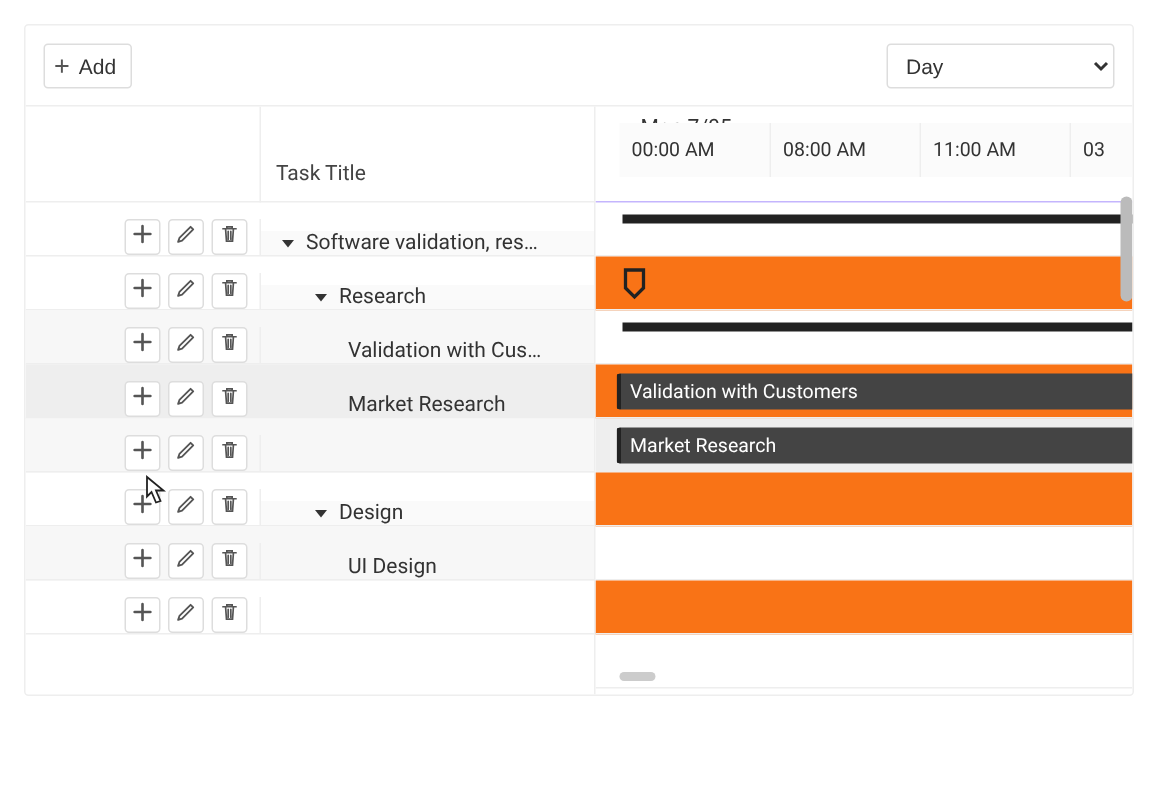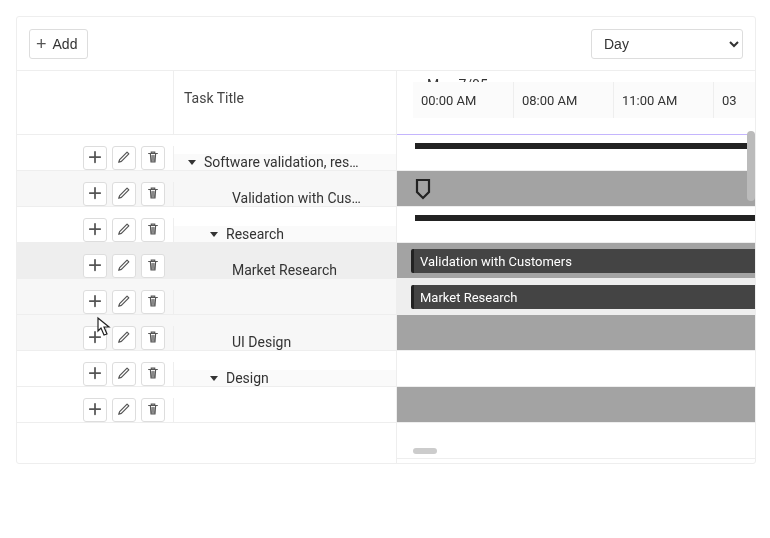--- a/index.html
+++ b/index.html
@@ -76,21 +76,21 @@
   .actions-col {
     width: 157px;
     flex: 0 0 157px;
     border-right: 1px solid #eee;
     border-bottom: 1px solid #eee;
   }
   .title-col-head {
     flex: 1;
     border-bottom: 1px solid #eee;
     display: flex;
-    align-items: center;
+    align-items: flex-end;
     padding: 0 10px 10px 10px;
     font-weight: 400;
     color: #444;
   }
   .rows {
     
   }
   .row {
     display: flex;
     height: 36px;
@@ -187,21 +187,21 @@
   }
   .hour-col:first-child { border-left: none; margin-left: 16px; }
   .timeline-body {
     position: relative;
   }
   .t-row {
     height: 36px;
     border-bottom: 1px solid #eee;
     position: relative;
   }
-  .t-row.alt { background: #a3a3a3; }
+  .t-row.alt { background: #f97316; }
   .t-row.hover { background: #eee; }
   .summary-bar {
     position: absolute;
     left: 18px;
     right: -20px;
     top: 8px;
     height: 6px;
     background: #222;
   }
   .milestone {
@@ -292,42 +292,20 @@
                 <span><svg viewBox="0 0 16 16">
                     <path d="M3 4h10M6 4V2.5h4V4M5 4l.7 9.5h4.6L11 4M7 6v6M9 6v6" fill="none" stroke="currentColor" stroke-width="1.3" stroke-linecap="round"></path>
                   </svg></span>
               </div>
             </div>
             <div class="title-cell" style="padding-left: 14px;">
               <span class="tree-toggle"></span>
               <span class="title-text">Software validation, res…</span>
             </div>
           </div>
-          <div class="row alt">
-            <div class="actions">
-              <div class="icon-btn">
-                <span><svg viewBox="0 0 16 16">
-                    <path d="M8 2v12M2 8h12" stroke="currentColor" stroke-width="2" stroke-linecap="round" fill="none"></path>
-                  </svg></span>
-              </div>
-              <div class="icon-btn">
-                <span><svg viewBox="0 0 16 16">
-                    <path d="M11.5 2.5l2 2L5 13l-3 1 1-3 8.5-8.5z" fill="none" stroke="currentColor" stroke-width="1.4" stroke-linejoin="round"></path>
-                  </svg></span>
-              </div>
-              <div class="icon-btn">
-                <span><svg viewBox="0 0 16 16">
-                    <path d="M3 4h10M6 4V2.5h4V4M5 4l.7 9.5h4.6L11 4M7 6v6M9 6v6" fill="none" stroke="currentColor" stroke-width="1.3" stroke-linecap="round"></path>
-                  </svg></span>
-              </div>
-            </div>
-            <div class="title-cell" style="padding-left: 58px;">
-              <span class="title-text">Validation with Cus…</span>
-            </div>
-          </div>
           <div class="row tree-row">
             <div class="actions">
               <div class="icon-btn">
                 <span><svg viewBox="0 0 16 16">
                     <path d="M8 2v12M2 8h12" stroke="currentColor" stroke-width="2" stroke-linecap="round" fill="none"></path>
                   </svg></span>
               </div>
               <div class="icon-btn">
                 <span><svg viewBox="0 0 16 16">
                     <path d="M11.5 2.5l2 2L5 13l-3 1 1-3 8.5-8.5z" fill="none" stroke="currentColor" stroke-width="1.4" stroke-linejoin="round"></path>
@@ -337,20 +315,42 @@
                 <span><svg viewBox="0 0 16 16">
                     <path d="M3 4h10M6 4V2.5h4V4M5 4l.7 9.5h4.6L11 4M7 6v6M9 6v6" fill="none" stroke="currentColor" stroke-width="1.3" stroke-linecap="round"></path>
                   </svg></span>
               </div>
             </div>
             <div class="title-cell" style="padding-left: 36px;">
               <span class="tree-toggle"></span>
               <span class="title-text">Research</span>
             </div>
           </div>
+          <div class="row alt">
+            <div class="actions">
+              <div class="icon-btn">
+                <span><svg viewBox="0 0 16 16">
+                    <path d="M8 2v12M2 8h12" stroke="currentColor" stroke-width="2" stroke-linecap="round" fill="none"></path>
+                  </svg></span>
+              </div>
+              <div class="icon-btn">
+                <span><svg viewBox="0 0 16 16">
+                    <path d="M11.5 2.5l2 2L5 13l-3 1 1-3 8.5-8.5z" fill="none" stroke="currentColor" stroke-width="1.4" stroke-linejoin="round"></path>
+                  </svg></span>
+              </div>
+              <div class="icon-btn">
+                <span><svg viewBox="0 0 16 16">
+                    <path d="M3 4h10M6 4V2.5h4V4M5 4l.7 9.5h4.6L11 4M7 6v6M9 6v6" fill="none" stroke="currentColor" stroke-width="1.3" stroke-linecap="round"></path>
+                  </svg></span>
+              </div>
+            </div>
+            <div class="title-cell" style="padding-left: 58px;">
+              <span class="title-text">Validation with Cus…</span>
+            </div>
+          </div>
           <div class="row hover">
             <div class="actions">
               <div class="icon-btn">
                 <span><svg viewBox="0 0 16 16">
                     <path d="M8 2v12M2 8h12" stroke="currentColor" stroke-width="2" stroke-linecap="round" fill="none"></path>
                   </svg></span>
               </div>
               <div class="icon-btn">
                 <span><svg viewBox="0 0 16 16">
                     <path d="M11.5 2.5l2 2L5 13l-3 1 1-3 8.5-8.5z" fill="none" stroke="currentColor" stroke-width="1.4" stroke-linejoin="round"></path>
@@ -376,42 +376,20 @@
               <div class="icon-btn">
                 <span><svg viewBox="0 0 16 16">
                     <path d="M11.5 2.5l2 2L5 13l-3 1 1-3 8.5-8.5z" fill="none" stroke="currentColor" stroke-width="1.4" stroke-linejoin="round"></path>
                   </svg></span>
               </div>
               <div class="icon-btn">
                 <span><svg viewBox="0 0 16 16">
                     <path d="M3 4h10M6 4V2.5h4V4M5 4l.7 9.5h4.6L11 4M7 6v6M9 6v6" fill="none" stroke="currentColor" stroke-width="1.3" stroke-linecap="round"></path>
                   </svg></span>
               </div>
-            </div>
-          </div>
-          <div class="row alt">
-            <div class="actions">
-              <div class="icon-btn">
-                <span><svg viewBox="0 0 16 16">
-                    <path d="M8 2v12M2 8h12" stroke="currentColor" stroke-width="2" stroke-linecap="round" fill="none"></path>
-                  </svg></span>
-              </div>
-              <div class="icon-btn">
-                <span><svg viewBox="0 0 16 16">
-                    <path d="M11.5 2.5l2 2L5 13l-3 1 1-3 8.5-8.5z" fill="none" stroke="currentColor" stroke-width="1.4" stroke-linejoin="round"></path>
-                  </svg></span>
-              </div>
-              <div class="icon-btn">
-                <span><svg viewBox="0 0 16 16">
-                    <path d="M3 4h10M6 4V2.5h4V4M5 4l.7 9.5h4.6L11 4M7 6v6M9 6v6" fill="none" stroke="currentColor" stroke-width="1.3" stroke-linecap="round"></path>
-                  </svg></span>
-              </div>
-            </div>
-            <div class="title-cell" style="padding-left: 58px;">
-              <span class="title-text">UI Design</span>
             </div>
           </div>
           <div class="row tree-row">
             <div class="actions">
               <div class="icon-btn">
                 <span><svg viewBox="0 0 16 16">
                     <path d="M8 2v12M2 8h12" stroke="currentColor" stroke-width="2" stroke-linecap="round" fill="none"></path>
                   </svg></span>
               </div>
               <div class="icon-btn">
@@ -421,20 +399,42 @@
               </div>
               <div class="icon-btn">
                 <span><svg viewBox="0 0 16 16">
                     <path d="M3 4h10M6 4V2.5h4V4M5 4l.7 9.5h4.6L11 4M7 6v6M9 6v6" fill="none" stroke="currentColor" stroke-width="1.3" stroke-linecap="round"></path>
                   </svg></span>
               </div>
             </div>
             <div class="title-cell" style="padding-left: 36px;">
               <span class="tree-toggle"></span>
               <span class="title-text">Design</span>
+            </div>
+          </div>
+          <div class="row alt">
+            <div class="actions">
+              <div class="icon-btn">
+                <span><svg viewBox="0 0 16 16">
+                    <path d="M8 2v12M2 8h12" stroke="currentColor" stroke-width="2" stroke-linecap="round" fill="none"></path>
+                  </svg></span>
+              </div>
+              <div class="icon-btn">
+                <span><svg viewBox="0 0 16 16">
+                    <path d="M11.5 2.5l2 2L5 13l-3 1 1-3 8.5-8.5z" fill="none" stroke="currentColor" stroke-width="1.4" stroke-linejoin="round"></path>
+                  </svg></span>
+              </div>
+              <div class="icon-btn">
+                <span><svg viewBox="0 0 16 16">
+                    <path d="M3 4h10M6 4V2.5h4V4M5 4l.7 9.5h4.6L11 4M7 6v6M9 6v6" fill="none" stroke="currentColor" stroke-width="1.3" stroke-linecap="round"></path>
+                  </svg></span>
+              </div>
+            </div>
+            <div class="title-cell" style="padding-left: 58px;">
+              <span class="title-text">UI Design</span>
             </div>
           </div>
           <div class="row">
             <div class="actions">
               <div class="icon-btn">
                 <span><svg viewBox="0 0 16 16">
                     <path d="M8 2v12M2 8h12" stroke="currentColor" stroke-width="2" stroke-linecap="round" fill="none"></path>
                   </svg></span>
               </div>
               <div class="icon-btn">

